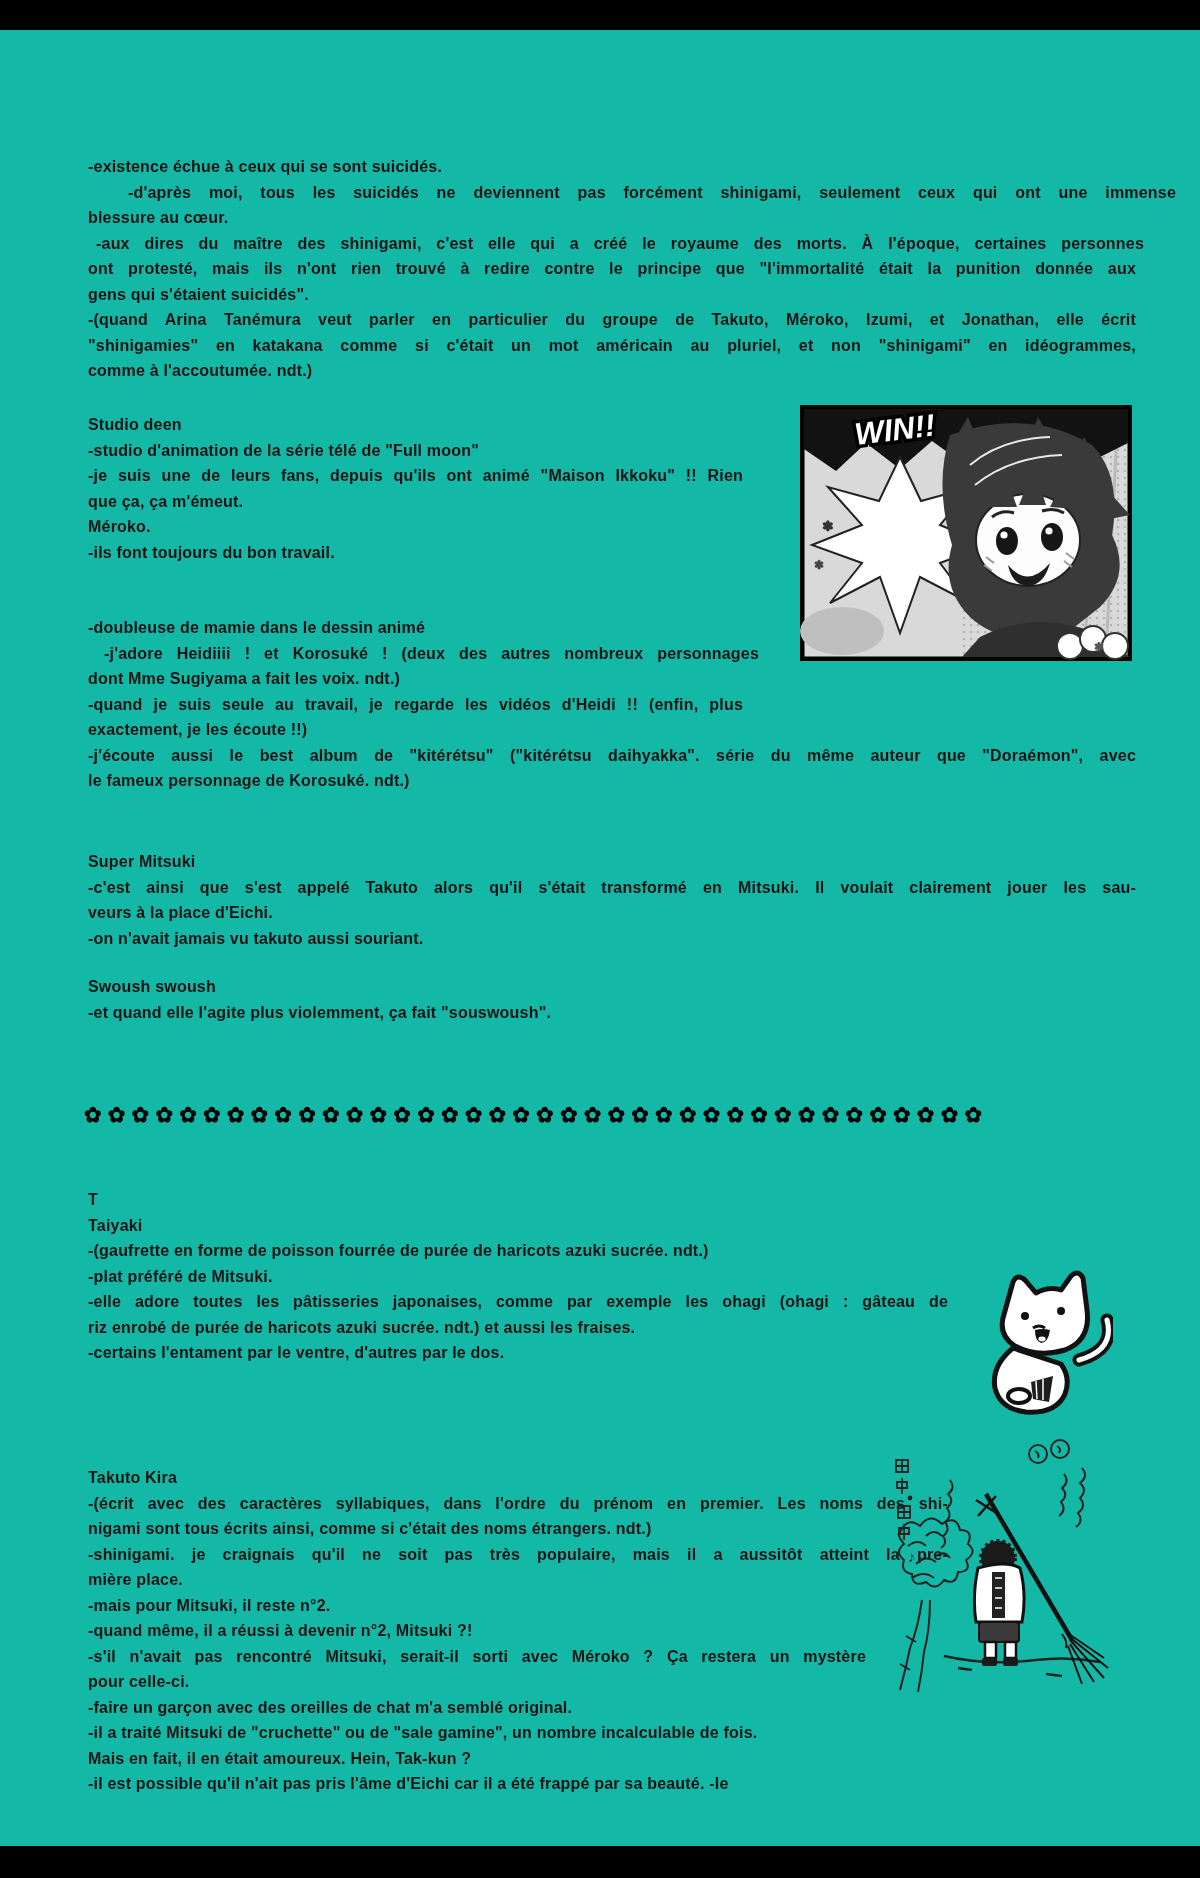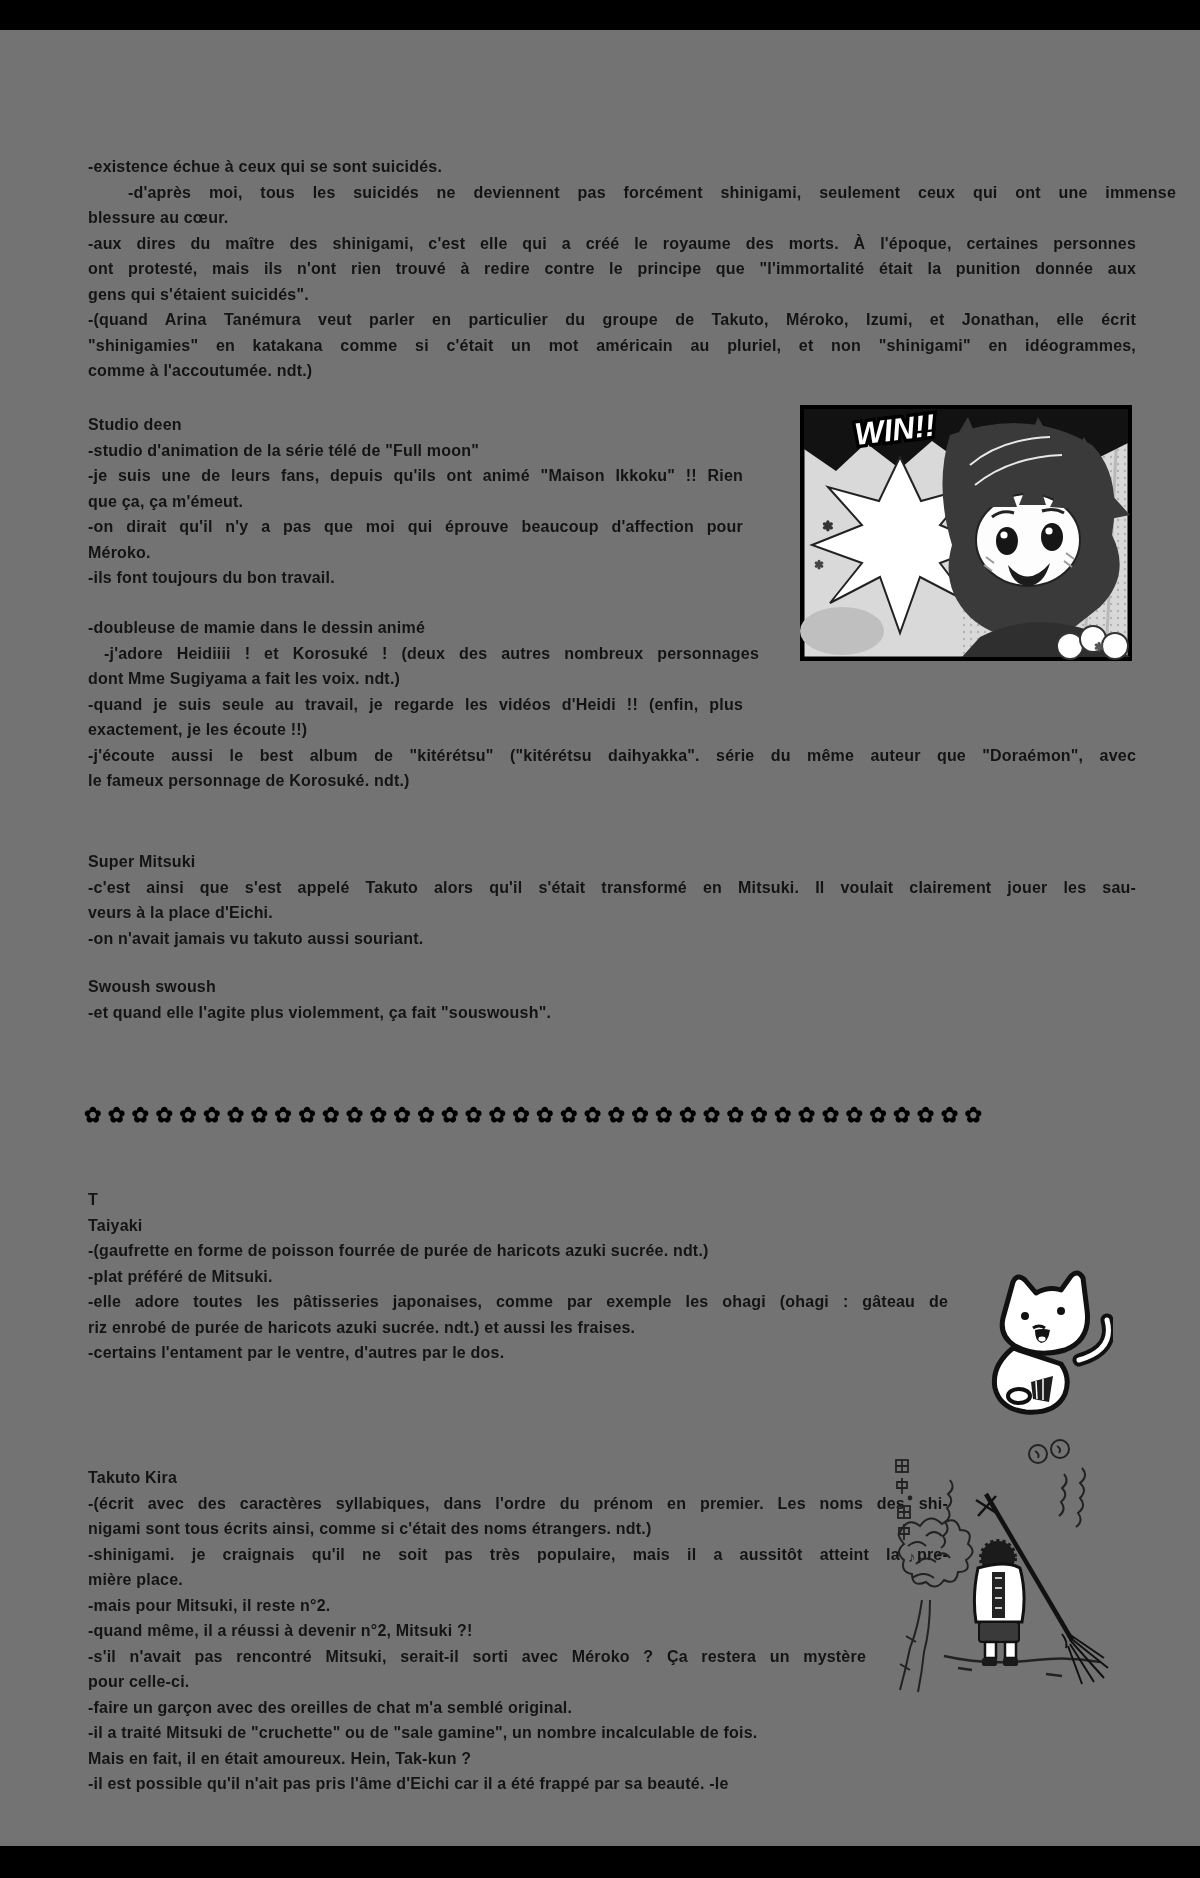--- a/index.html
+++ b/index.html
@@ -1,18 +1,18 @@
 <!DOCTYPE html>
 <html><head>
 <meta charset="utf-8">
 <style>
   html,body { margin:0; padding:0; background:#e8e8e8; }
   .page {
     position:relative; width:1200px; height:1878px; margin:0 auto;
-    background:#737373; overflow:hidden;
+    background:#14b8a6; overflow:hidden;
     font-family:"Liberation Sans", sans-serif; font-weight:700; color:#141414;
   }
   .edge-bar { position:absolute; left:0; width:1200px; background:#000; }
   .edge-bar.top { top:0; height:30px; }
   .edge-bar.bottom { top:1846px; height:32px; }
 
   .sec { position:absolute; left:88px; }
   .line {
     font-size:16px; line-height:25.5px; letter-spacing:0.2px;
     white-space:nowrap;
@@ -47,33 +47,32 @@
 <body>
 
 <div class="page">
 
   <div class="edge-bar top"></div>
 
   <section class="sec" id="sec-intro">
       <div class="line">-existence échue à ceux qui se sont suicidés.</div>
       <div class="line just" style="width: 1048px; margin-left: 40px;">-d'après moi, tous les suicidés ne deviennent pas forcément shinigami, seulement ceux qui ont une immense</div>
       <div class="line">blessure au cœur.</div>
-      <div class="line just" style="width: 1048px;">-aux dires du maître des shinigami, c'est elle qui a créé le royaume des morts. À l'époque, certaines personnes</div>
+      <div class="line just" style="width: 1048px; margin-left: 8px;">-aux dires du maître des shinigami, c'est elle qui a créé le royaume des morts. À l'époque, certaines personnes</div>
       <div class="line just" style="width: 1048px;">ont protesté, mais ils n'ont rien trouvé à redire contre le principe que "l'immortalité était la punition donnée aux</div>
       <div class="line">gens qui s'étaient suicidés".</div>
       <div class="line just" style="width: 1048px;">-(quand Arina Tanémura veut parler en particulier du groupe de Takuto, Méroko, Izumi, et Jonathan, elle écrit</div>
       <div class="line just" style="width: 1048px;">"shinigamies" en katakana comme si c'était un mot américain au pluriel, et non "shinigami" en idéogrammes,</div>
       <div class="line">comme à l'accoutumée. ndt.)</div>
     </section>
   <section class="sec" id="sec-studio-deen">
       <div class="line heading">Studio deen</div>
       <div class="line">-studio d'animation de la série télé de "Full moon"</div>
       <div class="line just" style="width: 655px;">-je suis une de leurs fans, depuis qu'ils ont animé "Maison Ikkoku" !! Rien</div>
       <div class="line">que ça, ça m'émeut.</div>
-      <div class="line just" style="width: 655px;">-on dirait qu'il n'y a pas que moi qui éprouve beaucoup d'affection pour</div>
       <div class="line">Méroko.</div>
       <div class="line">-ils font toujours du bon travail.</div>
     </section>
   <section class="sec" id="sec-sugiyama">
       <div class="line">-doubleuse de mamie dans le dessin animé</div>
       <div class="line just" style="width: 655px; margin-left: 16px;">-j'adore Heidiiii ! et Korosuké ! (deux des autres nombreux personnages</div>
       <div class="line">dont Mme Sugiyama a fait les voix. ndt.)</div>
       <div class="line just" style="width: 655px;">-quand je suis seule au travail, je regarde les vidéos d'Heidi !! (enfin, plus</div>
       <div class="line">exactement, je les écoute !!)</div>
       <div class="line just" style="width: 1048px;">-j'écoute aussi le best album de "kitérétsu" ("kitérétsu daihyakka". série du même auteur que "Doraémon", avec</div>

